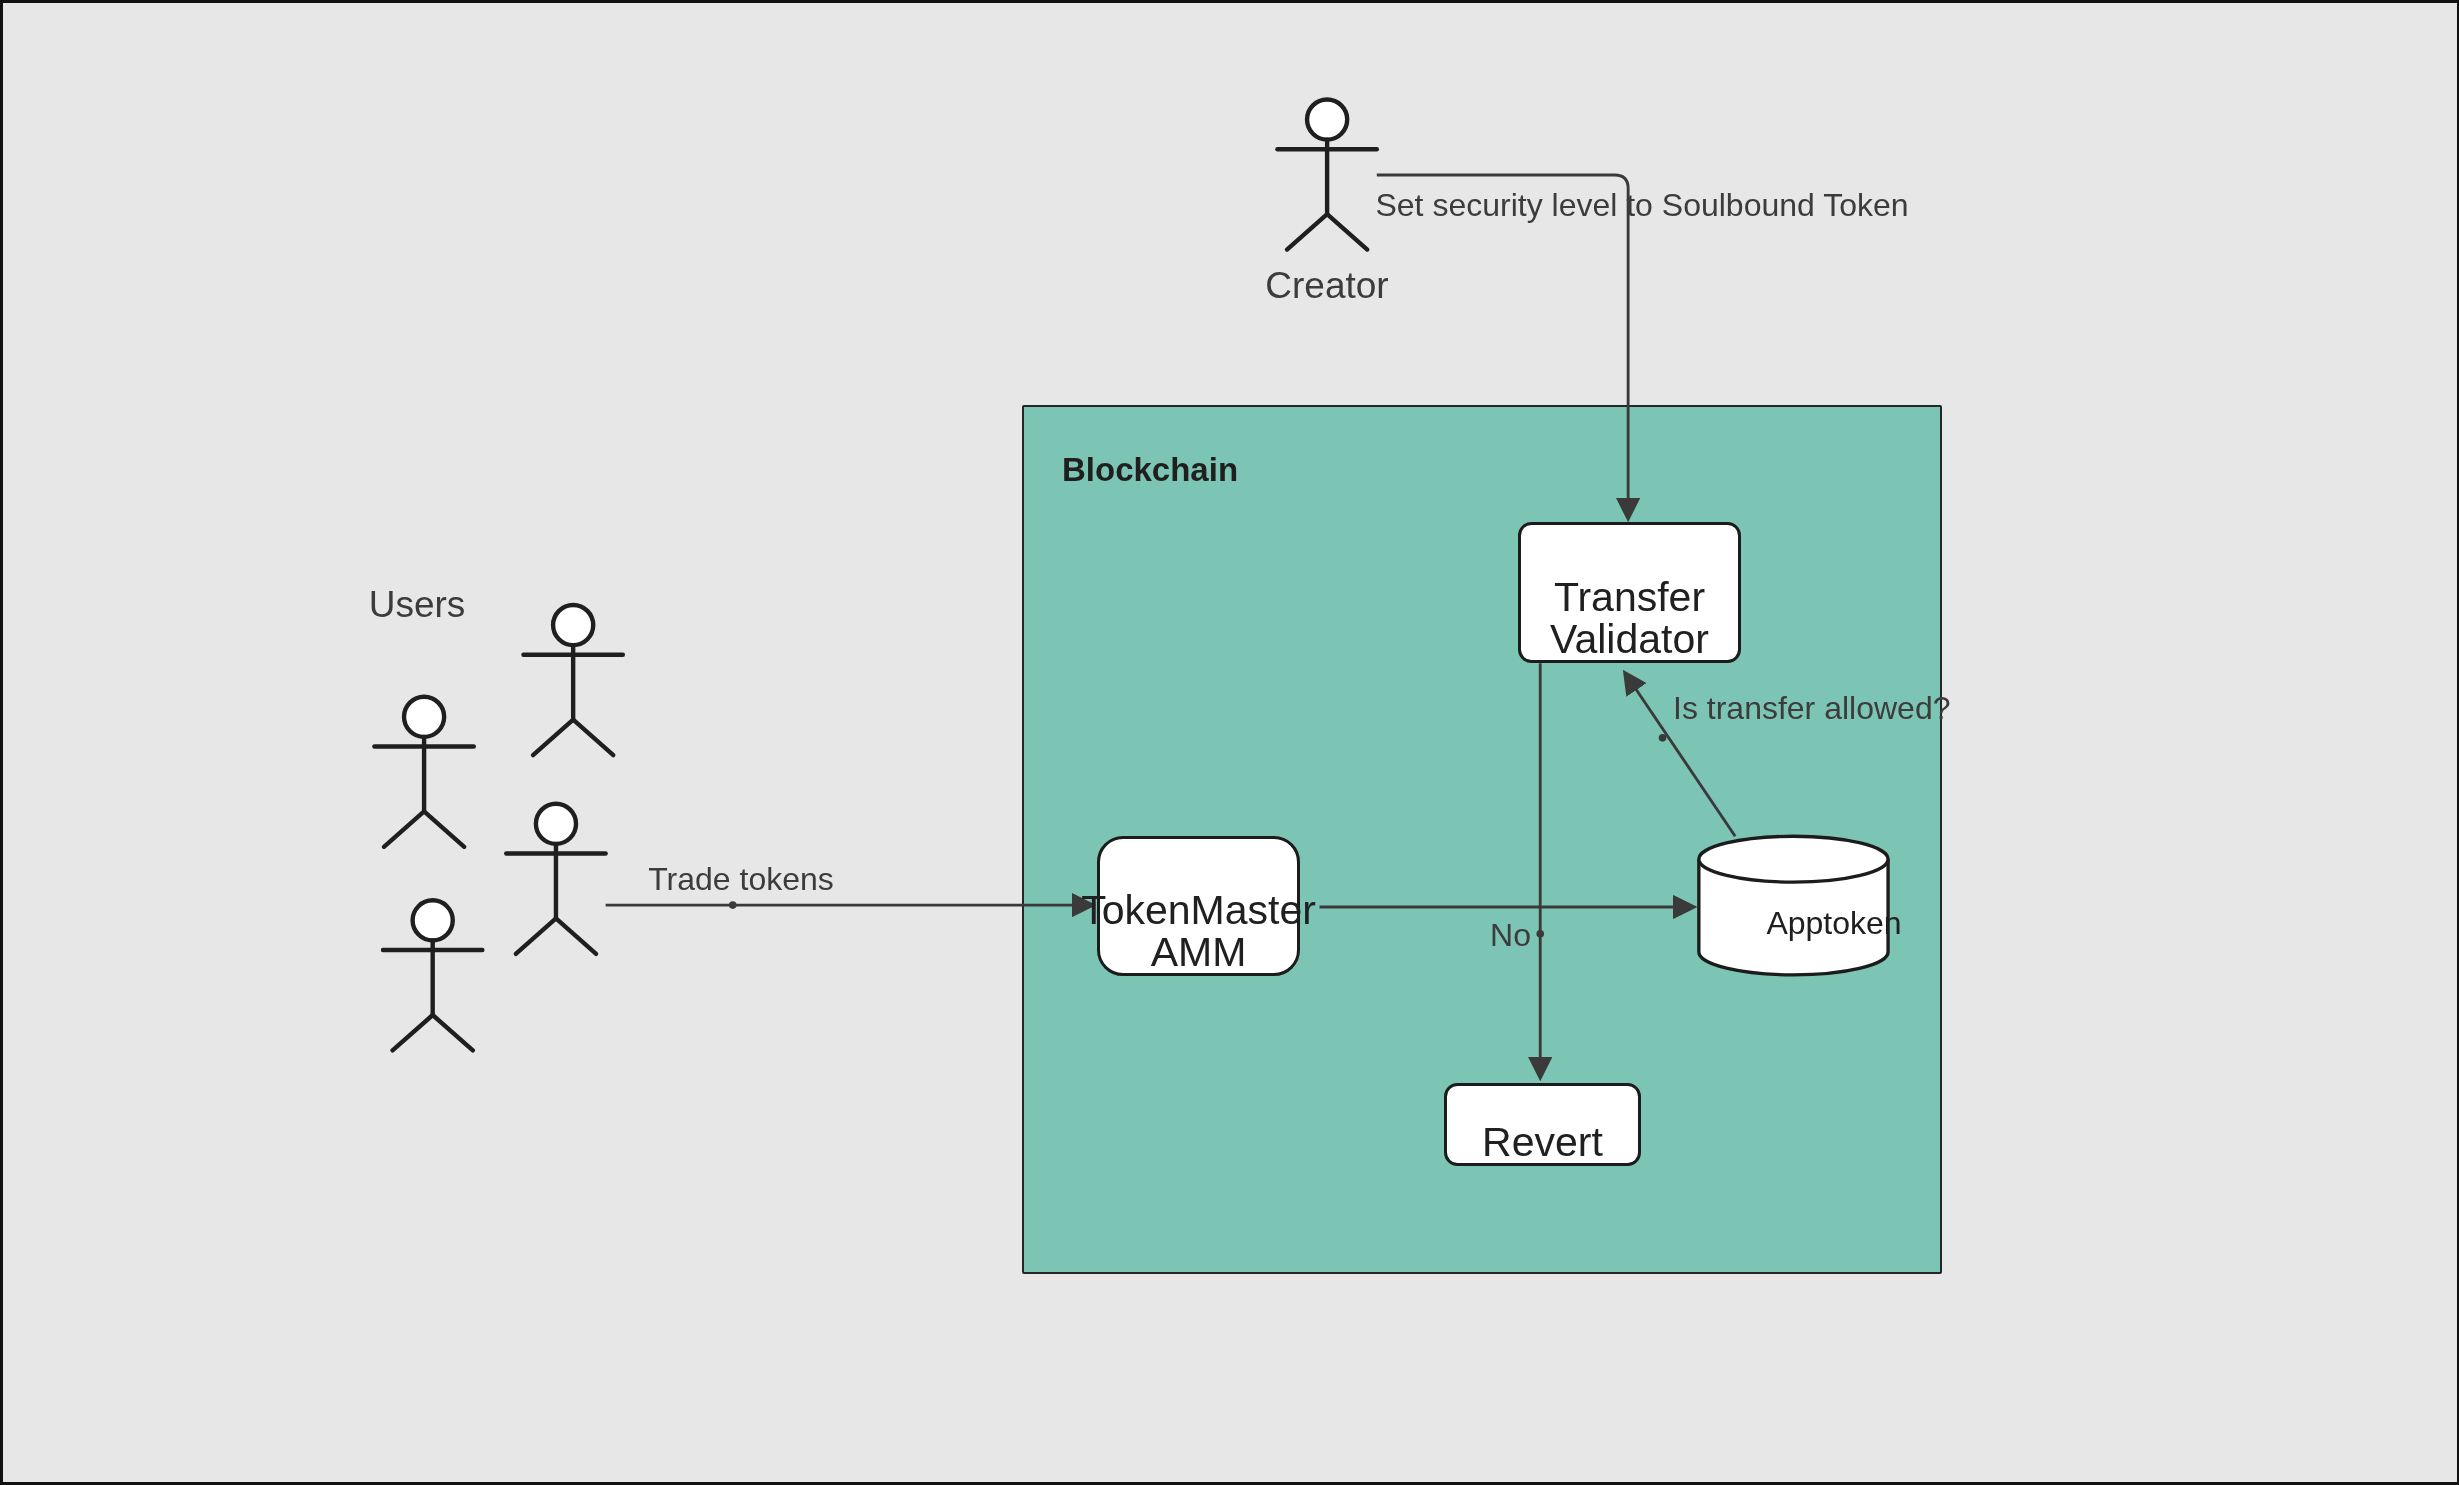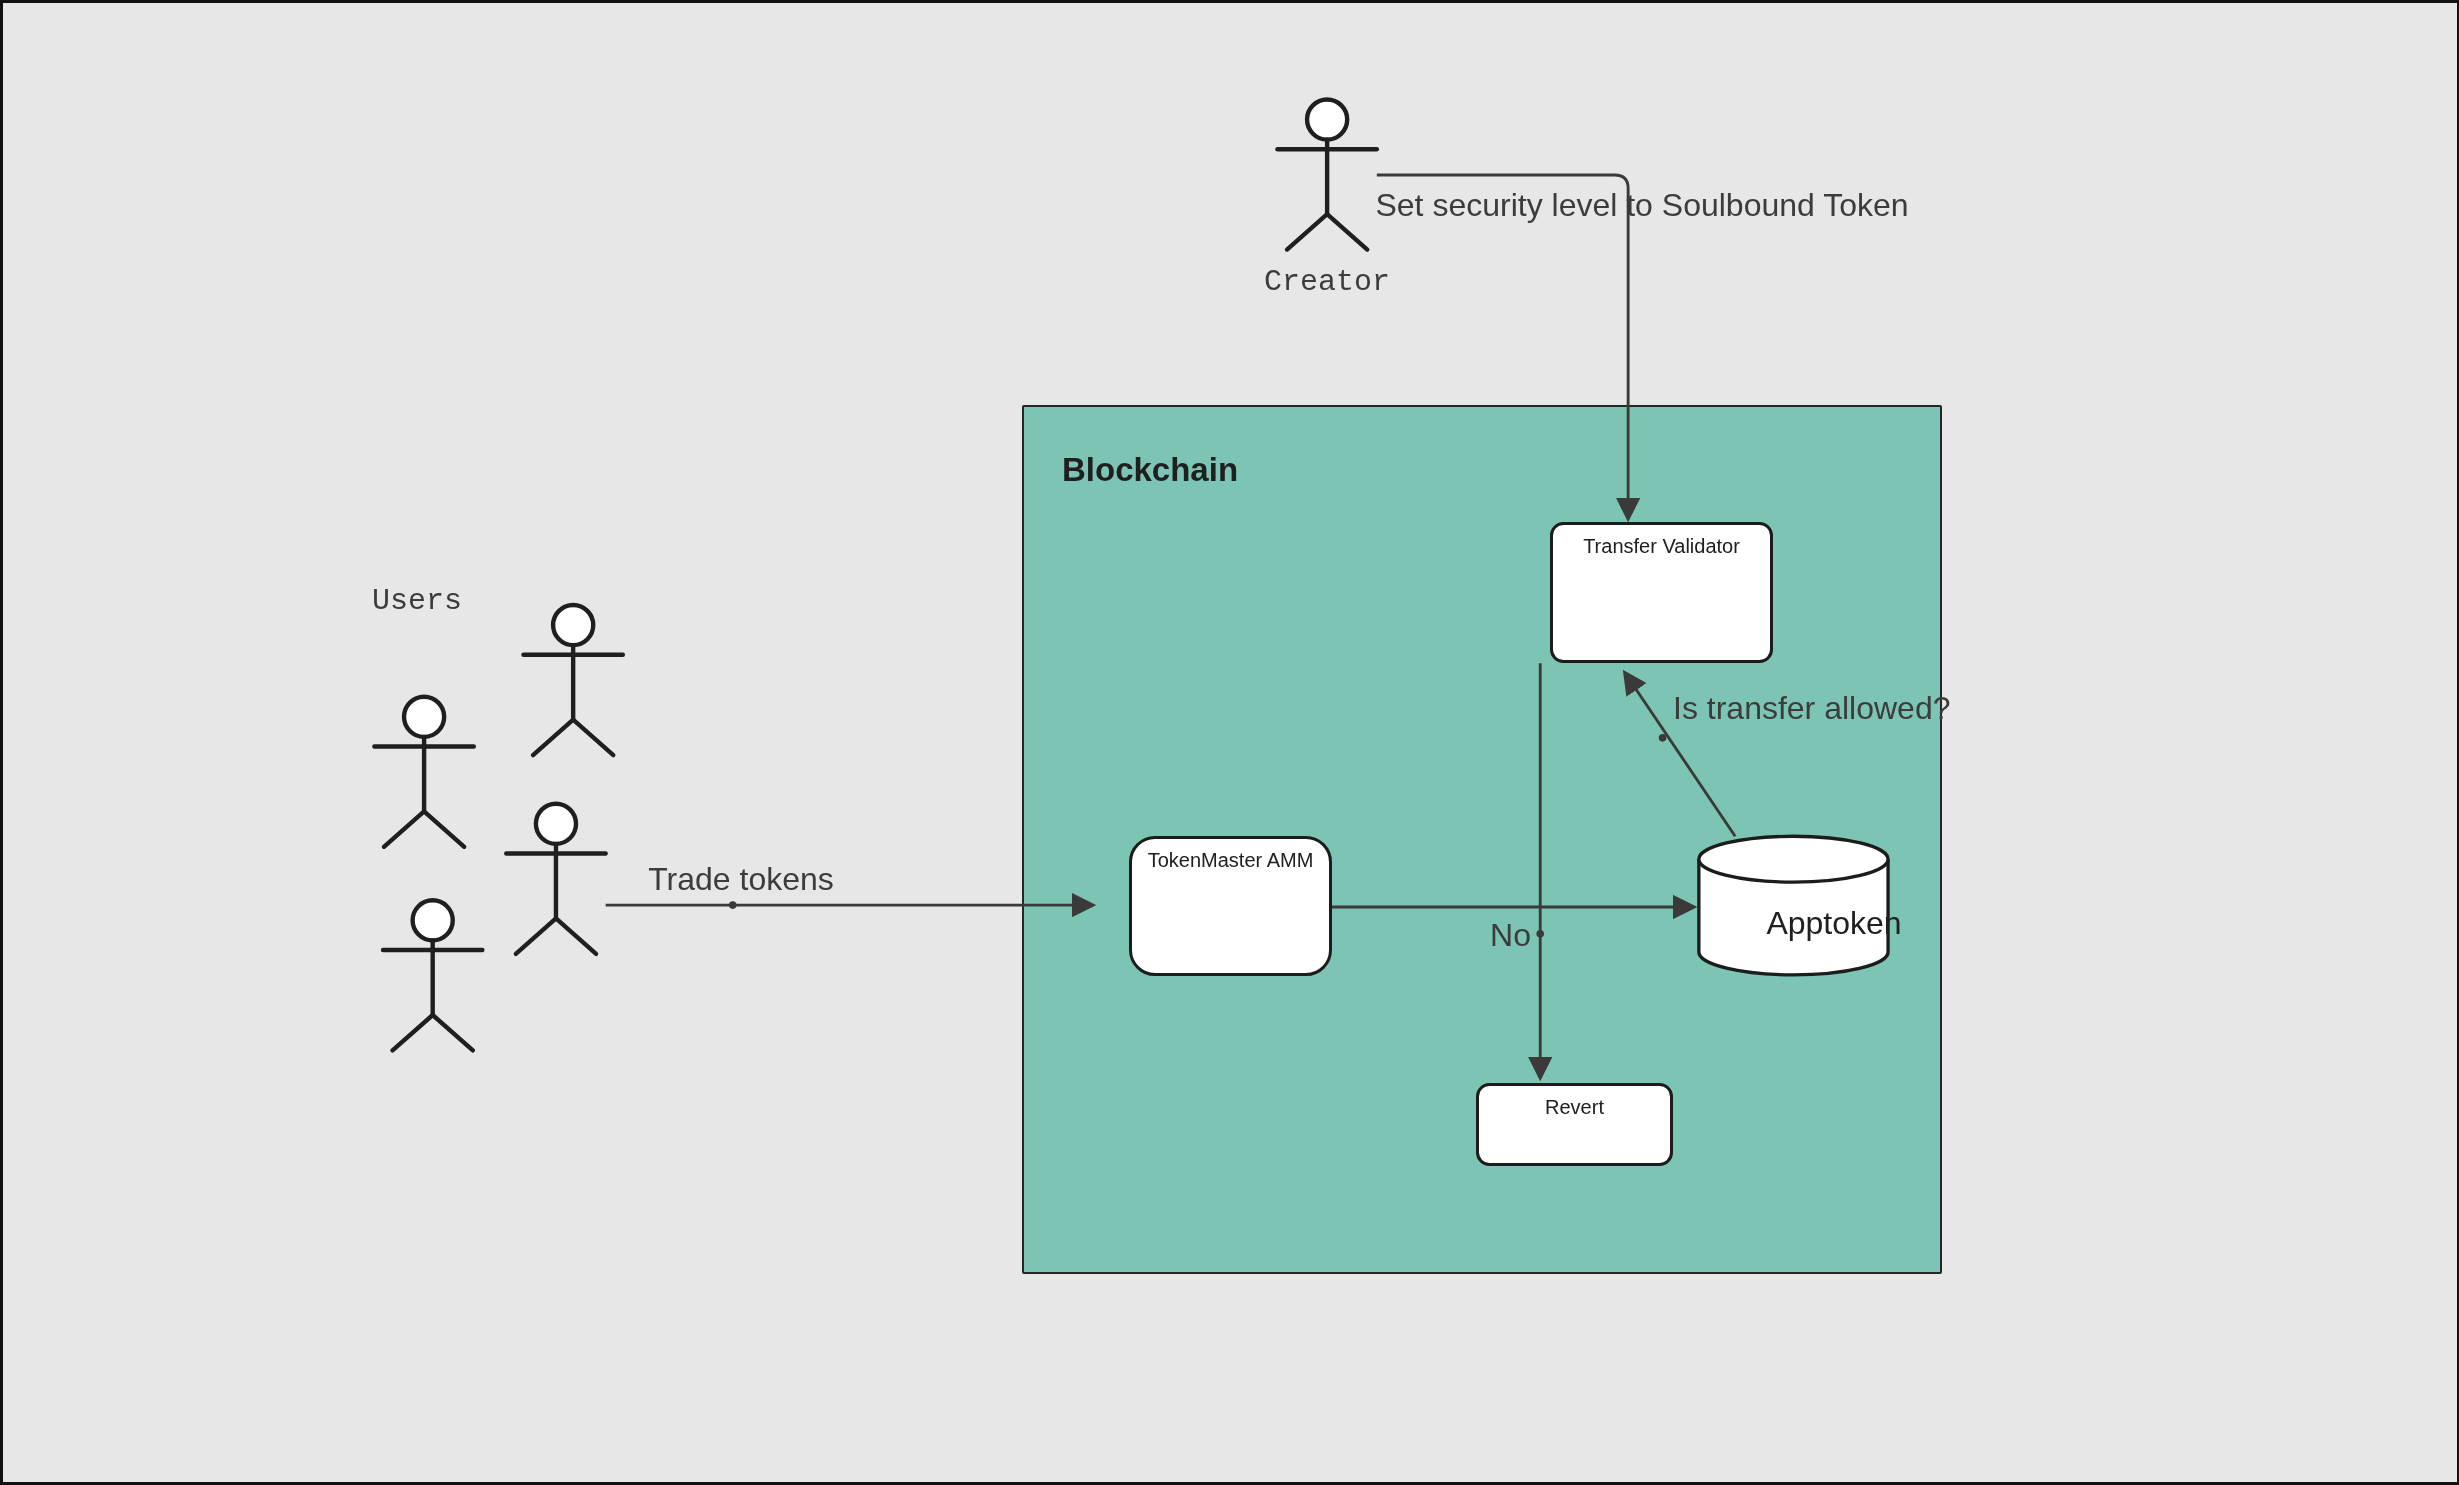--- a/index.html
+++ b/index.html
@@ -45,27 +45,26 @@
     font-size:33px;font-weight:bold;
     color:var(--title-text);
     z-index:3;
     white-space:nowrap;
   }
   .node{
     position:absolute;
     background:var(--node-fill);
     border:3.3px solid var(--node-border);
     border-radius:13.4px;
-    display:flex;align-items:flex-start;justify-content:center;
+    display:flex;align-items:flex-end;justify-content:center;
     text-align:center;
-    font-size:20px;line-height:42px;
+    font-size:41px;line-height:42px;
     color:var(--node-text);
     z-index:3;
     padding:0 13.4px;
-    margin-left:32px;
   }
   .node-transfer-validator{left:1515px;top:519px;width:223px;height:141px;}
   .node-tokenmaster{left:1094px;top:833px;width:203px;height:140px;border-radius:26px;}
   .node-revert{left:1441px;top:1080px;width:197px;height:83px;}
   .cyl-label{
     position:absolute;
     left:1696px;top:902px;width:190px;
     text-align:center;
     font-size:32px;color:var(--node-text);
     z-index:4;
@@ -77,26 +76,25 @@
     color:var(--label-text);
     white-space:nowrap;
     z-index:4;
   }
   .lbl-set-security{left:1639px;top:184px;transform:translateX(-50%);}
   .lbl-trade-tokens{left:738px;top:858px;transform:translateX(-50%);}
   .lbl-is-allowed{left:1670px;top:687px;}
   .lbl-no{left:1528px;top:914px;transform:translateX(-100%);}
   .actor-label{
     position:absolute;
-    font-size:30px;
+    font-size:37px;
     color:var(--label-text);
     white-space:nowrap;
     z-index:4;
     transform:translateX(-50%);
-    font-family:Liberation Mono, monospace;
   }
   .lbl-users{left:414px;top:581px;}
   .lbl-creator{left:1324px;top:262px;}
 </style>
 </head>
 <body>
 
 <div class="canvas">
 
   <div class="container-box"></div>

